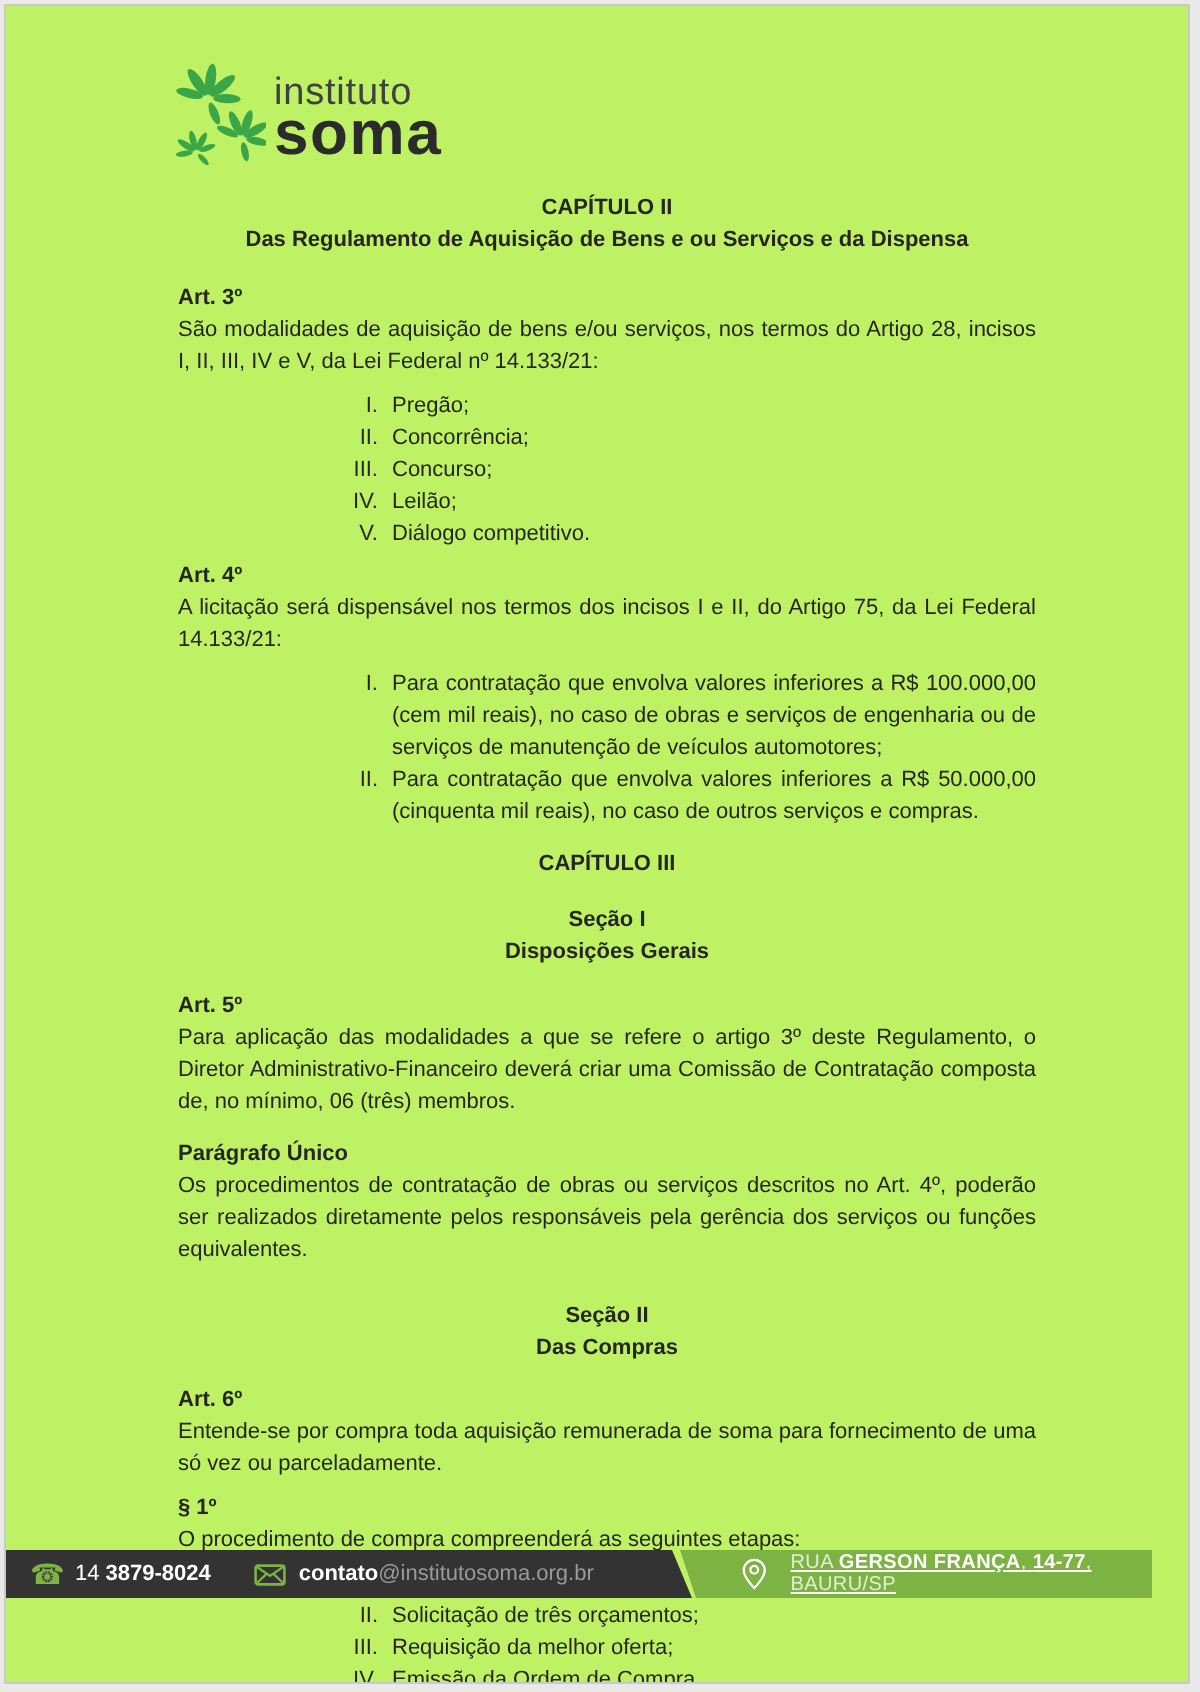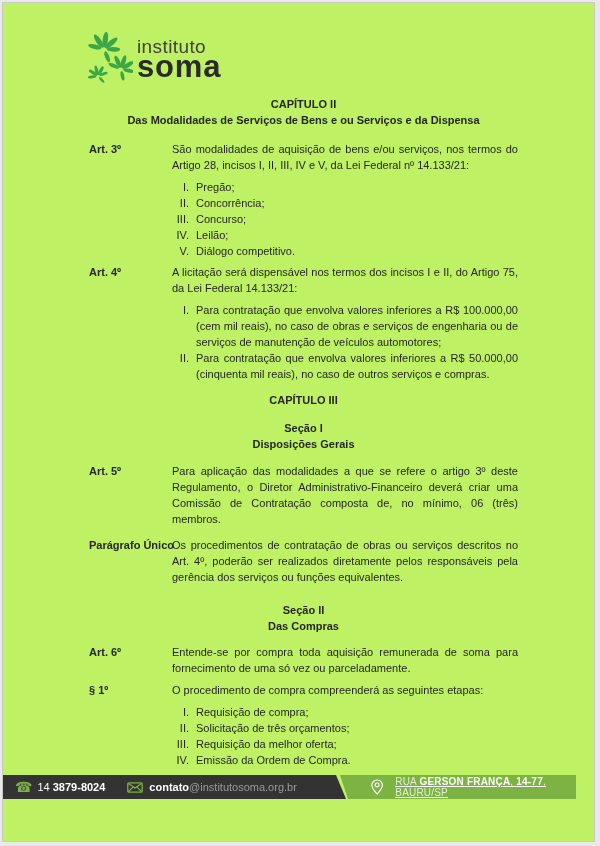--- a/index.html
+++ b/index.html
@@ -24,21 +24,21 @@
   
   .content {
     position:absolute; left:86px; top:93px; width:429px;
     font-size:11px; line-height:16px; color:#262626;
   }
   .heading { text-align:center; font-weight:bold; }
   .h-cap2 { margin-top:0; }
   .h-cap3 { margin-top:10px; }
   .h-sec1 { margin-top:12px; }
   .h-sec2 { margin-top:17px; }
-  .row { display:flex; }
+  .row { display:flex;flex-direction:column; }
   .row .lbl { width:83px; flex-shrink:0; font-weight:bold; white-space:nowrap; }
   .row .txt { flex:1; text-align:justify; }
   .m-art3 { margin-top:13px; }
   .m-art4 { margin-top:5px; }
   .m-art5 { margin-top:11px; }
   .m-parunico { margin-top:10px; }
   .m-art6 { margin-top:10px; }
   .m-par1 { margin-top:6px; }
   .olist { margin-top:6px; }
   .oli { display:flex; }
@@ -91,21 +91,21 @@
     <div class="logo-text">
       <div class="logo-top">instituto</div>
       <div class="logo-bottom">soma</div>
     </div>
   </div>
 
   <div class="content">
 
     <div class="heading h-cap2">
       <div>CAPÍTULO II</div>
-      <div>Das Modalidades de Serviços de Bens e ou Serviços e da Dispensa</div>
+      <div>Das Regulamento de Aquisição de Bens e ou Serviços e da Dispensa</div>
     </div>
 
     <div class="row m-art3">
       <span class="lbl">Art. 3º</span>
       <span class="txt">São modalidades de aquisição de bens e/ou serviços, nos termos do Artigo 28, incisos I, II, III, IV e V, da Lei Federal nº 14.133/21:</span>
     </div>
 
     <div class="olist">
       <div class="oli">
         <span class="num">I.</span>

